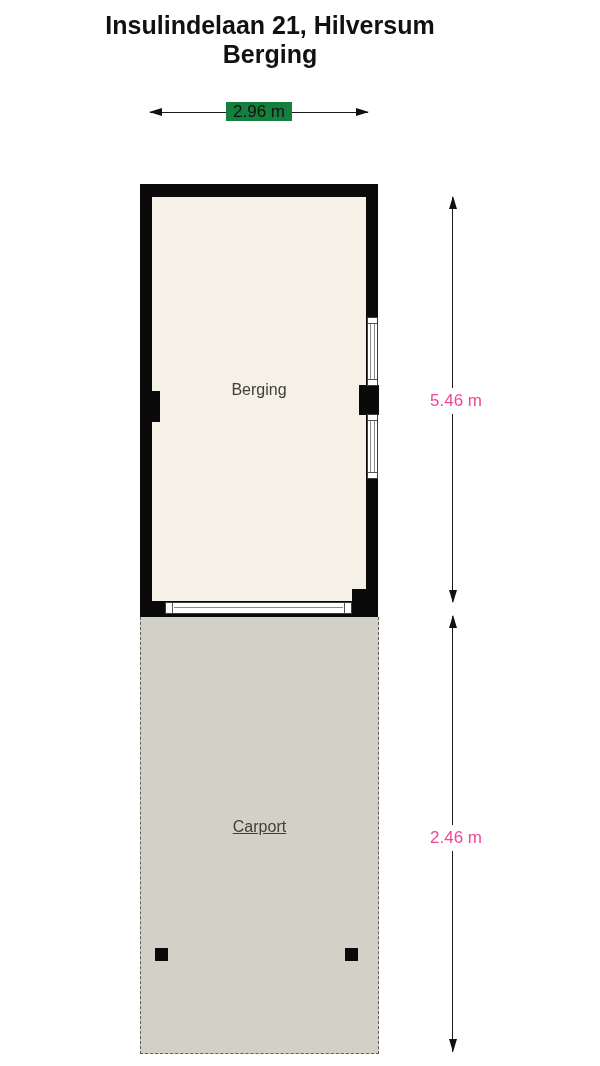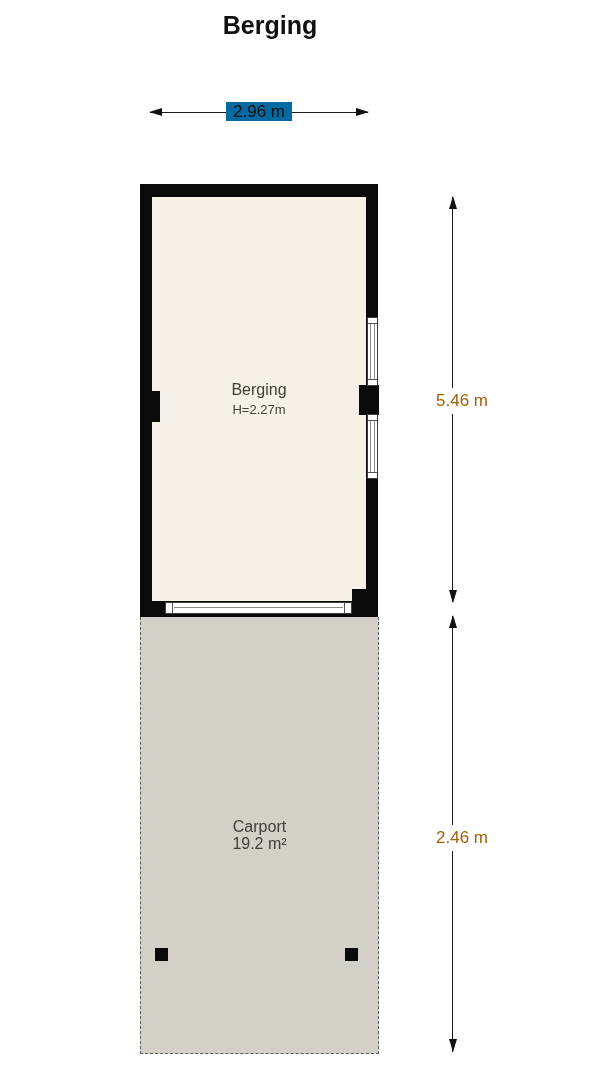--- a/index.html
+++ b/index.html
@@ -15,21 +15,21 @@
 
   
   .hdim-line { left:150px; top:112px; width:218px; height:1px; background:#1a1a1a; }
   .tri { width:0; height:0; }
   .arr-left  { left:149px; top:108px; border-top:4px solid transparent;
     border-bottom:4px solid transparent; border-right:13px solid #111111; }
   .arr-right { left:356px; top:108px; border-top:4px solid transparent;
     border-bottom:4px solid transparent; border-left:13px solid #111111; }
   .hdim-label { left:150px; top:102px; width:218px; text-align:center;
     font-size:17px; color:#111111; }
-  .hdim-label span { background:#0369a1; padding:0 7px; }
+  .hdim-label span { background:#15803d; padding:0 7px; }
 
   
   .walls   { left:140px; top:184px; width:238px; height:433px; background:#0a0a0a; }
   .floor   { left:152px; top:197px; width:214px; height:404px; background:#f6f1e6; }
   .pilaster{ left:152px; top:391px; width:8px;  height:31px;  background:#0a0a0a; }
   .wallblk { left:359px; top:385px; width:20px; height:30px;  background:#0a0a0a; }
   .jamb    { left:352px; top:589px; width:26px; height:28px;  background:#0a0a0a; }
 
   
   .vwin { background:#ffffff; border:1px solid #3c3c3c; box-sizing:border-box; }
@@ -44,21 +44,21 @@
   .hwin { left:165px; top:602px; width:187px; height:12px; background:#ffffff;
     border:1px solid #3c3c3c; box-sizing:border-box; }
   .hwin::before { content:""; position:absolute; left:8px; right:8px; top:4px;
     height:1px; background:#8a8a8a; }
   .hwin .cap-a { position:absolute; top:0; bottom:0; left:6px;  width:1px; background:#555555; }
   .hwin .cap-b { position:absolute; top:0; bottom:0; right:6px; width:1px; background:#555555; }
 
   
   .room-label { text-align:center; color:#3f3e38; }
   .berging-label { left:152px; top:381px; width:214px; }
-  .carport-label { left:140px; top:818px; width:239px; }
+  .carport-label { left:140px; top:818px; width:239px;text-decoration:underline; }
   .room-name, .room-area { font-size:16px; line-height:17px; }
   .room-ceiling { font-size:13px; line-height:15px; margin-top:4px; }
 
   
   .carport { left:140px; top:617px; width:239px; height:437px; background:#d3d0c7;
     border-left:1px dashed #5f5f5f; border-right:1px dashed #5f5f5f;
     border-bottom:1px dashed #5f5f5f; box-sizing:border-box; }
   .post { width:13px; height:13px; background:#0a0a0a; }
   .post-left  { left:155px; top:948px; }
   .post-right { left:345px; top:948px; }
@@ -68,30 +68,31 @@
   .vdim1 { top:197px; height:405px; }
   .vdim2 { top:616px; height:436px; }
   .arr-up   { border-left:4px solid transparent; border-right:4px solid transparent;
     border-bottom:13px solid #111111; }
   .arr-down { border-left:4px solid transparent; border-right:4px solid transparent;
     border-top:13px solid #111111; }
   .a-up1   { left:449px; top:196px; }
   .a-down1 { left:449px; top:590px; }
   .a-up2   { left:449px; top:615px; }
   .a-down2 { left:449px; top:1039px; }
-  .vdim-label { left:416px; width:74px; text-align:right; font-size:17px; color:#a16207; }
+  .vdim-label { left:428px; width:74px; text-align:left; font-size:17px; color:#ec4899; }
   .vlab1 { top:388px; } .vlab2 { top:825px; }
   .vdim-label span { background:#ffffff; padding:3px 2px; display:inline-block; }
 </style>
 </head>
 <body>
 
 <div class="page">
 
   <div class="abs title-block">
+    <div>Insulindelaan 21, Hilversum</div>
     <div>Berging</div>
   </div>
 
   <div class="abs hdim-line"></div>
   <div class="abs tri arr-left"></div>
   <div class="abs tri arr-right"></div>
   <div class="abs hdim-label">
     <span>2.96 m</span>
   </div>
 
@@ -109,29 +110,27 @@
     <div class="cap-a"></div>
     <div class="cap-b"></div>
   </div>
   <div class="abs hwin">
     <div class="cap-a"></div>
     <div class="cap-b"></div>
   </div>
 
   <div class="abs room-label berging-label">
     <div class="room-name">Berging</div>
-    <div class="room-ceiling">H=2.27m</div>
   </div>
 
   <div class="abs carport"></div>
   <div class="abs post post-left"></div>
   <div class="abs post post-right"></div>
   <div class="abs room-label carport-label">
     <div class="room-name">Carport</div>
-    <div class="room-area">19.2 m²</div>
   </div>
 
   <div class="abs vdim-line vdim1"></div>
   <div class="abs tri arr-up a-up1"></div>
   <div class="abs tri arr-down a-down1"></div>
   <div class="abs vdim-label vlab1">
     <span>5.46 m</span>
   </div>
 
   <div class="abs vdim-line vdim2"></div>

